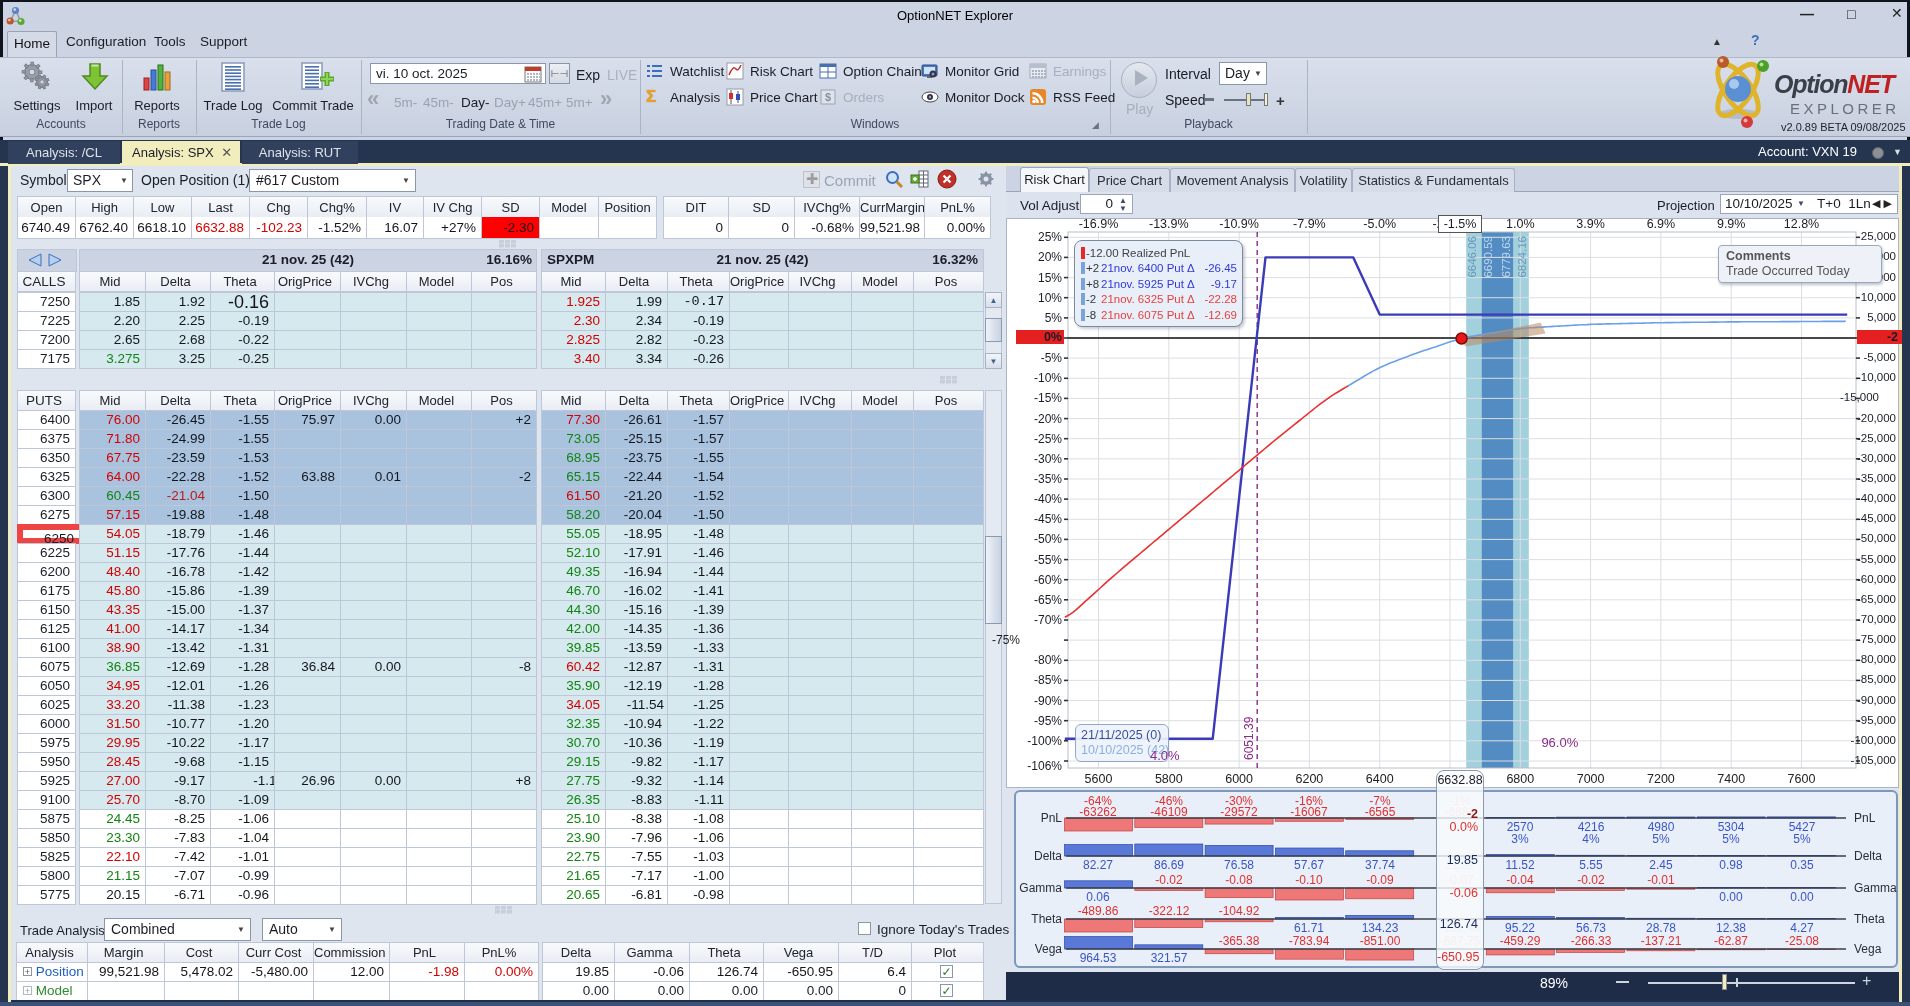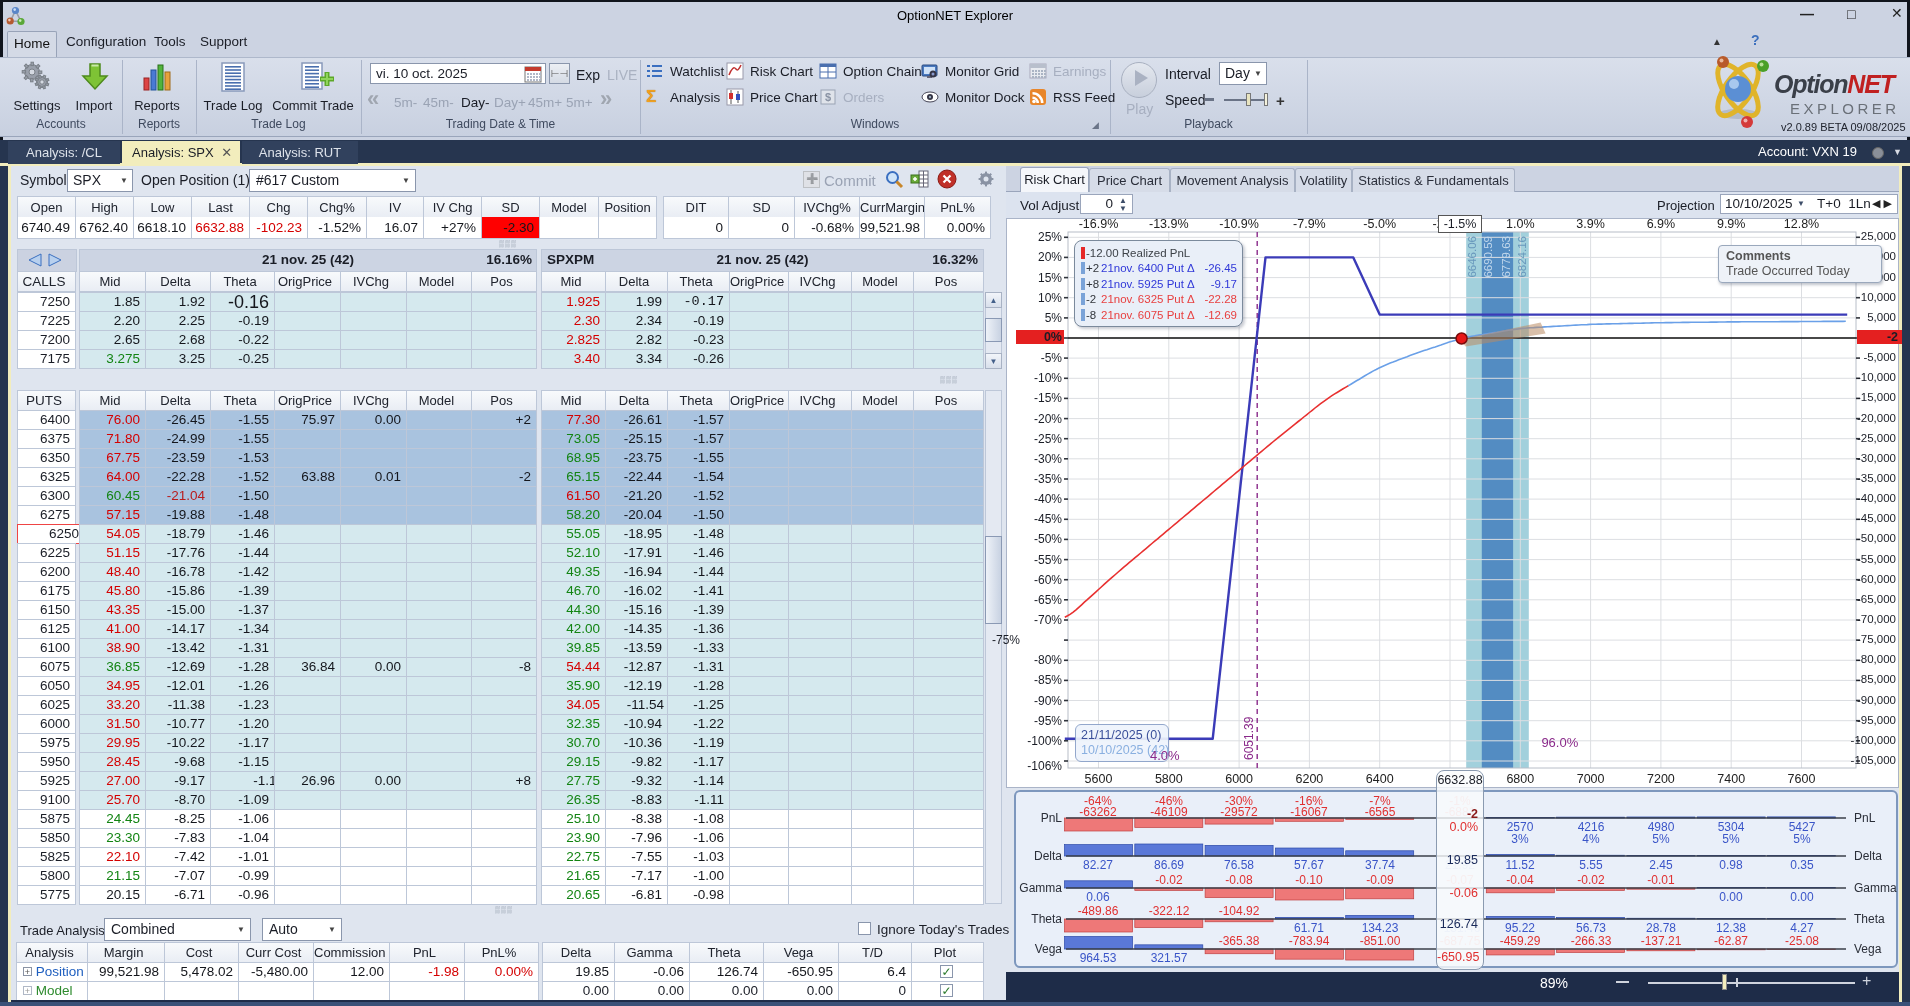--- a/index.html
+++ b/index.html
@@ -545,21 +545,21 @@
 <div class="abs num" style="left:340px;top:505px;width:67px;height:20px;border:1px solid #bdc7d8;line-height:18px;background:#a9c3df;color:#14161c;padding-right:5px;font-size:13.5px;"></div>
 <div class="abs num" style="left:406px;top:505px;width:66px;height:20px;border:1px solid #bdc7d8;line-height:18px;background:#a9c3df;color:#14161c;padding-right:5px;font-size:13.5px;"></div>
 <div class="abs num" style="left:471px;top:505px;width:66px;height:20px;border:1px solid #bdc7d8;line-height:18px;background:#a9c3df;color:#14161c;padding-right:5px;font-size:13.5px;"></div>
 <div class="abs num" style="left:541px;top:505px;width:65px;height:20px;border:1px solid #bdc7d8;line-height:18px;background:#a9c3df;color:#128412;padding-right:5px;font-size:13.5px;">58.20</div>
 <div class="abs num" style="left:605px;top:505px;width:63px;height:20px;border:1px solid #bdc7d8;line-height:18px;background:#a9c3df;color:#14161c;padding-right:5px;font-size:13.5px;">-20.04</div>
 <div class="abs num" style="left:667px;top:505px;width:63px;height:20px;border:1px solid #bdc7d8;line-height:18px;background:#a9c3df;color:#14161c;padding-right:5px;font-size:13.5px;">-1.50</div>
 <div class="abs num" style="left:729px;top:505px;width:60px;height:20px;border:1px solid #bdc7d8;line-height:18px;background:#a9c3df;color:#14161c;padding-right:5px;font-size:13.5px;"></div>
 <div class="abs num" style="left:788px;top:505px;width:64px;height:20px;border:1px solid #bdc7d8;line-height:18px;background:#a9c3df;color:#14161c;padding-right:5px;font-size:13.5px;"></div>
 <div class="abs num" style="left:851px;top:505px;width:63px;height:20px;border:1px solid #bdc7d8;line-height:18px;background:#a9c3df;color:#14161c;padding-right:5px;font-size:13.5px;"></div>
 <div class="abs num" style="left:913px;top:505px;width:71px;height:20px;border:1px solid #bdc7d8;line-height:18px;background:#a9c3df;color:#14161c;padding-right:5px;font-size:13.5px;"></div>
-<div class="abs num" style="left:17px;top:524px;width:68px;height:20px;border:1px solid #ef4444;line-height:18px;background:#fff;padding-right:5px;font-size:13.5px;">6250</div>
+<div class="abs num" style="left:17px;top:524px;width:68px;height:20px;border:6px solid #ef4444;line-height:18px;background:#fff;padding-right:5px;font-size:13.5px;">6250</div>
 <div class="abs num" style="left:79px;top:524px;width:67px;height:20px;border:1px solid #bdc7d8;line-height:18px;background:#d5e9ee;color:#d40000;padding-right:5px;font-size:13.5px;">54.05</div>
 <div class="abs num" style="left:145px;top:524px;width:66px;height:20px;border:1px solid #bdc7d8;line-height:18px;background:#d5e9ee;color:#14161c;padding-right:5px;font-size:13.5px;">-18.79</div>
 <div class="abs num" style="left:210px;top:524px;width:65px;height:20px;border:1px solid #bdc7d8;line-height:18px;background:#d5e9ee;color:#14161c;padding-right:5px;font-size:13.5px;">-1.46</div>
 <div class="abs num" style="left:274px;top:524px;width:67px;height:20px;border:1px solid #bdc7d8;line-height:18px;background:#d5e9ee;color:#14161c;padding-right:5px;font-size:13.5px;"></div>
 <div class="abs num" style="left:340px;top:524px;width:67px;height:20px;border:1px solid #bdc7d8;line-height:18px;background:#d5e9ee;color:#14161c;padding-right:5px;font-size:13.5px;"></div>
 <div class="abs num" style="left:406px;top:524px;width:66px;height:20px;border:1px solid #bdc7d8;line-height:18px;background:#d5e9ee;color:#14161c;padding-right:5px;font-size:13.5px;"></div>
 <div class="abs num" style="left:471px;top:524px;width:66px;height:20px;border:1px solid #bdc7d8;line-height:18px;background:#d5e9ee;color:#14161c;padding-right:5px;font-size:13.5px;"></div>
 <div class="abs num" style="left:541px;top:524px;width:65px;height:20px;border:1px solid #bdc7d8;line-height:18px;background:#d5e9ee;color:#128412;padding-right:5px;font-size:13.5px;">55.05</div>
 <div class="abs num" style="left:605px;top:524px;width:63px;height:20px;border:1px solid #bdc7d8;line-height:18px;background:#d5e9ee;color:#14161c;padding-right:5px;font-size:13.5px;">-18.95</div>
 <div class="abs num" style="left:667px;top:524px;width:63px;height:20px;border:1px solid #bdc7d8;line-height:18px;background:#d5e9ee;color:#14161c;padding-right:5px;font-size:13.5px;">-1.48</div>
@@ -658,21 +658,21 @@
 <div class="abs num" style="left:851px;top:638px;width:63px;height:20px;border:1px solid #bdc7d8;line-height:18px;background:#d5e9ee;color:#14161c;padding-right:5px;font-size:13.5px;"></div>
 <div class="abs num" style="left:913px;top:638px;width:71px;height:20px;border:1px solid #bdc7d8;line-height:18px;background:#d5e9ee;color:#14161c;padding-right:5px;font-size:13.5px;"></div>
 <div class="abs num" style="left:17px;top:657px;width:59px;height:20px;border:1px solid #bdc7d8;line-height:18px;background:#fff;padding-right:5px;font-size:13.5px;">6075</div>
 <div class="abs num" style="left:79px;top:657px;width:67px;height:20px;border:1px solid #bdc7d8;line-height:18px;background:#d5e9ee;color:#128412;padding-right:5px;font-size:13.5px;">36.85</div>
 <div class="abs num" style="left:145px;top:657px;width:66px;height:20px;border:1px solid #bdc7d8;line-height:18px;background:#d5e9ee;color:#14161c;padding-right:5px;font-size:13.5px;">-12.69</div>
 <div class="abs num" style="left:210px;top:657px;width:65px;height:20px;border:1px solid #bdc7d8;line-height:18px;background:#d5e9ee;color:#14161c;padding-right:5px;font-size:13.5px;">-1.28</div>
 <div class="abs num" style="left:274px;top:657px;width:67px;height:20px;border:1px solid #bdc7d8;line-height:18px;background:#d5e9ee;color:#14161c;padding-right:5px;font-size:13.5px;">36.84</div>
 <div class="abs num" style="left:340px;top:657px;width:67px;height:20px;border:1px solid #bdc7d8;line-height:18px;background:#d5e9ee;color:#14161c;padding-right:5px;font-size:13.5px;">0.00</div>
 <div class="abs num" style="left:406px;top:657px;width:66px;height:20px;border:1px solid #bdc7d8;line-height:18px;background:#d5e9ee;color:#14161c;padding-right:5px;font-size:13.5px;"></div>
 <div class="abs num" style="left:471px;top:657px;width:66px;height:20px;border:1px solid #bdc7d8;line-height:18px;background:#d5e9ee;color:#14161c;padding-right:5px;font-size:13.5px;">-8</div>
-<div class="abs num" style="left:541px;top:657px;width:65px;height:20px;border:1px solid #bdc7d8;line-height:18px;background:#d5e9ee;color:#d40000;padding-right:5px;font-size:13.5px;">54.44</div>
+<div class="abs num" style="left:541px;top:657px;width:65px;height:20px;border:1px solid #bdc7d8;line-height:18px;background:#d5e9ee;color:#d40000;padding-right:5px;font-size:13.5px;">60.42</div>
 <div class="abs num" style="left:605px;top:657px;width:63px;height:20px;border:1px solid #bdc7d8;line-height:18px;background:#d5e9ee;color:#14161c;padding-right:5px;font-size:13.5px;">-12.87</div>
 <div class="abs num" style="left:667px;top:657px;width:63px;height:20px;border:1px solid #bdc7d8;line-height:18px;background:#d5e9ee;color:#14161c;padding-right:5px;font-size:13.5px;">-1.31</div>
 <div class="abs num" style="left:729px;top:657px;width:60px;height:20px;border:1px solid #bdc7d8;line-height:18px;background:#d5e9ee;color:#14161c;padding-right:5px;font-size:13.5px;"></div>
 <div class="abs num" style="left:788px;top:657px;width:64px;height:20px;border:1px solid #bdc7d8;line-height:18px;background:#d5e9ee;color:#14161c;padding-right:5px;font-size:13.5px;"></div>
 <div class="abs num" style="left:851px;top:657px;width:63px;height:20px;border:1px solid #bdc7d8;line-height:18px;background:#d5e9ee;color:#14161c;padding-right:5px;font-size:13.5px;"></div>
 <div class="abs num" style="left:913px;top:657px;width:71px;height:20px;border:1px solid #bdc7d8;line-height:18px;background:#d5e9ee;color:#14161c;padding-right:5px;font-size:13.5px;"></div>
 <div class="abs num" style="left:17px;top:676px;width:59px;height:20px;border:1px solid #bdc7d8;line-height:18px;background:#fff;padding-right:5px;font-size:13.5px;">6050</div>
 <div class="abs num" style="left:79px;top:676px;width:67px;height:20px;border:1px solid #bdc7d8;line-height:18px;background:#d5e9ee;color:#d40000;padding-right:5px;font-size:13.5px;">34.95</div>
 <div class="abs num" style="left:145px;top:676px;width:66px;height:20px;border:1px solid #bdc7d8;line-height:18px;background:#d5e9ee;color:#14161c;padding-right:5px;font-size:13.5px;">-12.01</div>
 <div class="abs num" style="left:210px;top:676px;width:65px;height:20px;border:1px solid #bdc7d8;line-height:18px;background:#d5e9ee;color:#14161c;padding-right:5px;font-size:13.5px;">-1.26</div>
@@ -1078,21 +1078,21 @@
 <div class="abs" style="left:1014px;top:734px;width:48px;text-align:right;font-size:12px;">-100%</div>
 <div class="abs" style="left:1014px;top:759px;width:48px;text-align:right;font-size:12px;">-106%</div>
 <div class="abs" style="left:1016px;top:330px;width:48px;text-align:right;font-size:12.5px;background:#e42020;font-weight:bold;padding-right:2px;">0%</div>
 <div class="abs" style="left:1840px;top:230px;width:56px;text-align:right;font-size:11.5px;">25,000</div>
 <div class="abs" style="left:1840px;top:250px;width:56px;text-align:right;font-size:11.5px;">20,000</div>
 <div class="abs" style="left:1840px;top:271px;width:56px;text-align:right;font-size:11.5px;">15,000</div>
 <div class="abs" style="left:1840px;top:291px;width:56px;text-align:right;font-size:11.5px;">10,000</div>
 <div class="abs" style="left:1840px;top:311px;width:56px;text-align:right;font-size:11.5px;">5,000</div>
 <div class="abs" style="left:1840px;top:351px;width:56px;text-align:right;font-size:11.5px;">-5,000</div>
 <div class="abs" style="left:1840px;top:371px;width:56px;text-align:right;font-size:11.5px;">-10,000</div>
-<div class="abs" style="left:1840px;top:391px;width:56px;text-align:right;font-size:11.5px;">-15,000</div>
+<div class="abs" style="left:1840px;top:391px;width:56px;text-align:left;font-size:11.5px;">-15,000</div>
 <div class="abs" style="left:1840px;top:412px;width:56px;text-align:right;font-size:11.5px;">-20,000</div>
 <div class="abs" style="left:1840px;top:432px;width:56px;text-align:right;font-size:11.5px;">-25,000</div>
 <div class="abs" style="left:1840px;top:452px;width:56px;text-align:right;font-size:11.5px;">-30,000</div>
 <div class="abs" style="left:1840px;top:472px;width:56px;text-align:right;font-size:11.5px;">-35,000</div>
 <div class="abs" style="left:1840px;top:492px;width:56px;text-align:right;font-size:11.5px;">-40,000</div>
 <div class="abs" style="left:1840px;top:512px;width:56px;text-align:right;font-size:11.5px;">-45,000</div>
 <div class="abs" style="left:1840px;top:532px;width:56px;text-align:right;font-size:11.5px;">-50,000</div>
 <div class="abs" style="left:1840px;top:553px;width:56px;text-align:right;font-size:11.5px;">-55,000</div>
 <div class="abs" style="left:1840px;top:573px;width:56px;text-align:right;font-size:11.5px;">-60,000</div>
 <div class="abs" style="left:1840px;top:593px;width:56px;text-align:right;font-size:11.5px;">-65,000</div>

